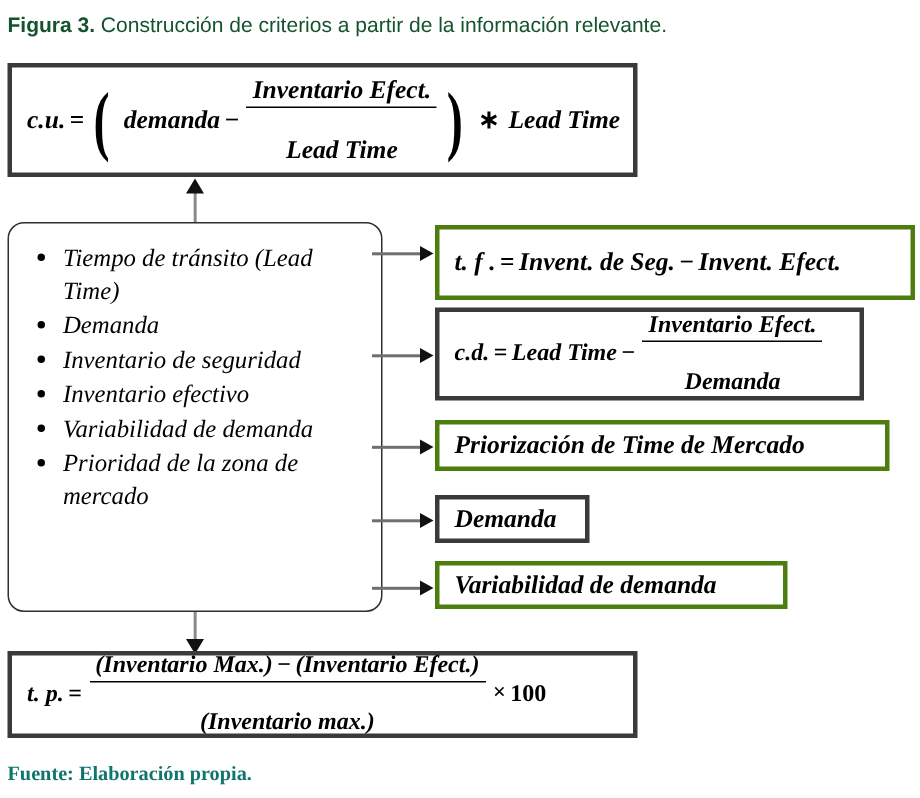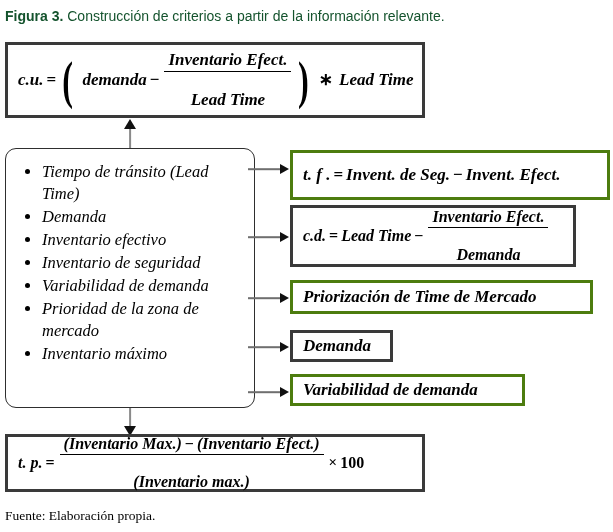--- a/index.html
+++ b/index.html
@@ -180,23 +180,23 @@
     font-size: 17px;
     white-space: nowrap;
   }
 
   
   #figure-source {
     position: absolute;
     left: 5px;
     top: 508px;
     font-family: "Liberation Serif", serif;
-    font-weight: normal;
+    font-weight: bold;
     font-size: 13.5px;
-    color: #000000;
+    color: #0f766e;
     white-space: nowrap;
   }
 </style>
 </head>
 <body>
 
 <div id="figure-title">
   <span class="lbl">Figura 3.</span><span> Construcción de criterios a partir de la información relevante.</span>
 </div>
 
@@ -219,25 +219,24 @@
 
 <div class="arrow-v" id="arrow-up" style="left:123px; top:119px; width:14px; height:30px;">
   <div class="shaft" style="top:6px; height:24px;"></div>
   <div class="head-up"></div>
 </div>
 
 <div class="rounded-box" id="criteria-box" style="left:5px; top:148px; width:250px; height:260px;">
   <ul id="criteria-list">
     <li>Tiempo de tránsito (Lead Time)</li>
     <li>Demanda</li>
+    <li>Inventario de seguridad</li>
     <li>Inventario efectivo</li>
-    <li>Inventario de seguridad</li>
     <li>Variabilidad de demanda</li>
     <li>Prioridad de la zona  de mercado</li>
-    <li>Inventario máximo</li>
   </ul>
 </div>
 
 <div class="arrow-h" style="left:248px; top:163px; width:42px; height:12px;">
   <div class="shaft" style="width:34px;"></div>
   <div class="head" style="left:32px;"></div>
 </div>
 
 <div class="arrow-h" style="left:248px; top:231px; width:42px; height:12px;">
   <div class="shaft" style="width:34px;"></div>

